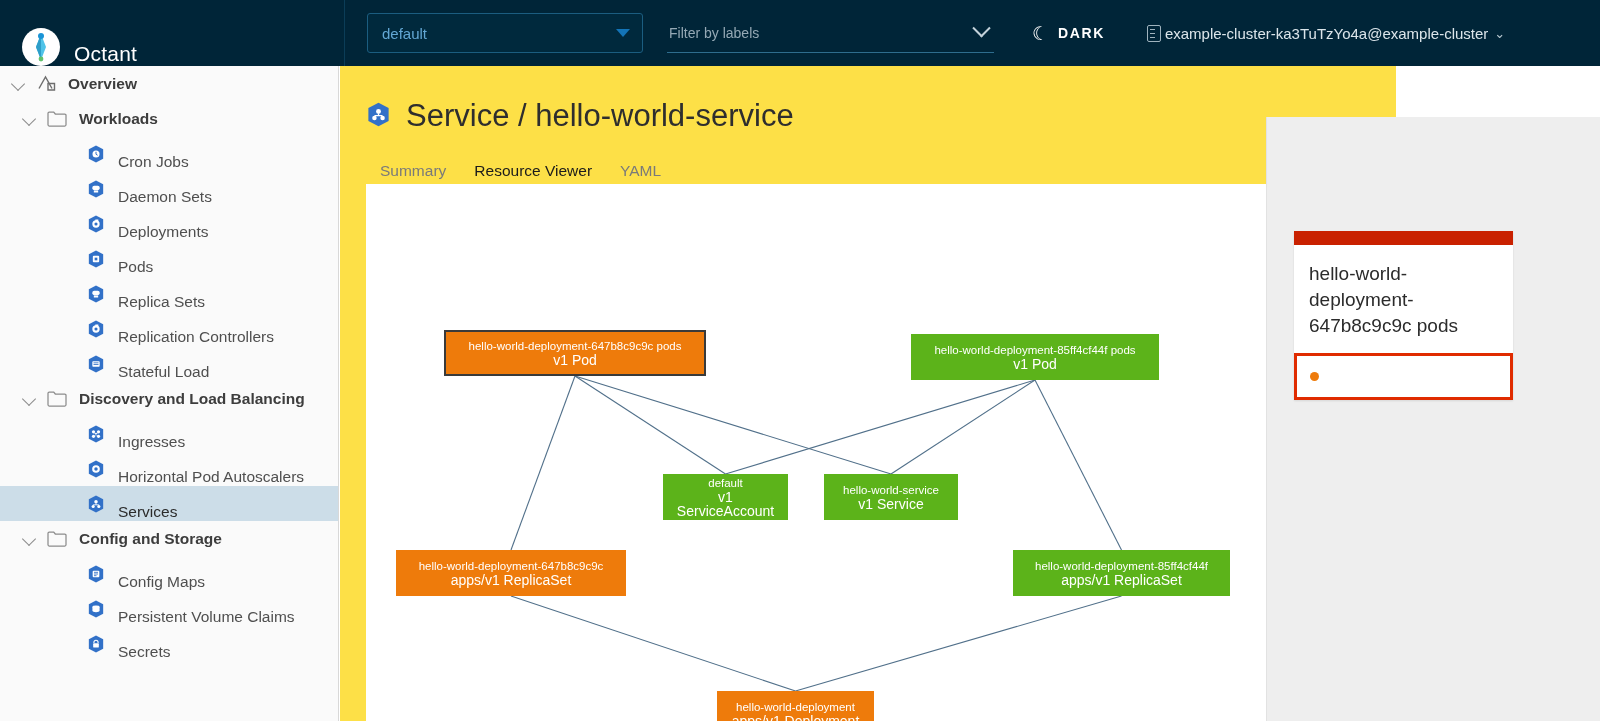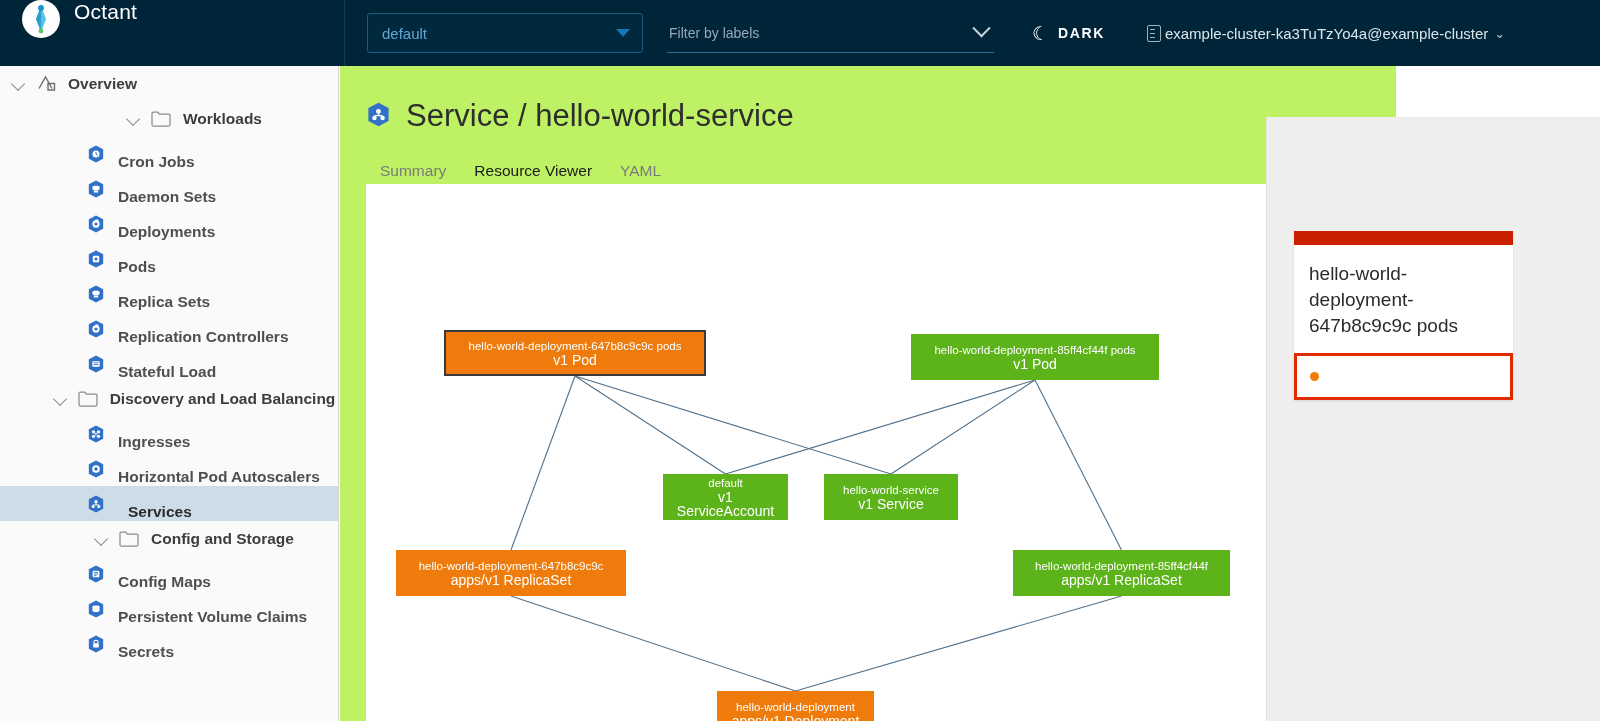--- a/index.html
+++ b/index.html
@@ -12,21 +12,21 @@
 
   
   .header {
     position: absolute; left: 0; top: 0;
     width: 1600px; height: 66px;
     background: #002538;
     display: flex; align-items: center;
   }
   .brand {
     width: 345px; height: 66px;
-    display: flex; align-items: flex-start;
+    display: flex; align-items: flex-end;
     padding-left: 22px;
     border-right: 1px solid #0b3d57;
   }
   .logo-mark {
     width: 38px; height: 38px; border-radius: 50%;
     background: #ffffff;
     position: relative;
     display: flex; align-items: center; justify-content: center;
     flex: 0 0 auto;
   }
@@ -106,51 +106,50 @@
     border-right: 1px solid #d8d8d8;
     overflow: hidden;
   }
   .nav-row {
     height: 35px;
     display: flex; align-items: center;
     color: #4a4a4a;
     white-space: nowrap;
   }
   .nav-row.lvl0 { padding-left: 10px; }
-  .nav-row.lvl1 { padding-left: 49px; justify-content: center; }
+  .nav-row.lvl1 { padding-left: 21px; }
   .nav-row.lvl2 { padding-left: 86px; }
   .nav-row .twisty {
     width: 18px; height: 18px; flex: 0 0 auto;
     position: relative; margin-right: 8px;
   }
   .nav-row .twisty::after {
     content:''; position:absolute; left: 3px; top: 4px;
     width: 9px; height: 9px;
     border-right: 1.8px solid #8c8c8c;
     border-bottom: 1.8px solid #8c8c8c;
     transform: rotate(45deg);
   }
   .nav-row .grp-icon { width: 22px; margin-right: 10px; flex:0 0 auto; display:flex; }
   .nav-row .res-icon { width: 20px; height:20px; margin-right: 12px; flex:0 0 auto; display:flex; }
   .nav-row .txt { font-size: 15.5px; }
   .nav-row.group .txt { font-weight: 700; color: #3d3d3d; font-size: 15.5px; }
-  .nav-row.item .txt { font-weight: 700; color: #4f4f4f; margin-top: 16px; }
+  .nav-row.item .txt { font-weight: 400; color: #4f4f4f; margin-top: 16px; }
   .nav-row.selected {
     background: #ccdde8;
-    gap: 10px;
   }
   .nav-row.selected .txt { color: #2b2b2b; }
 
   .k8s-ico { width:20px; height:20px; display:block; }
 
   
   .main {
     position: absolute; left: 340px; top: 66px;
     width: 1056px; height: 655px;
-    background: #bef264;
+    background: #fde047;
   }
   .page-title {
     display: flex; align-items: center; gap: 14px;
     padding: 32px 0 0 25px;
   }
   .page-title .ptitle {
     font-size: 31px; color: #2e2e2e; font-weight: 400;
   }
   .tabs {
     margin: 22px 0 0 26px;

